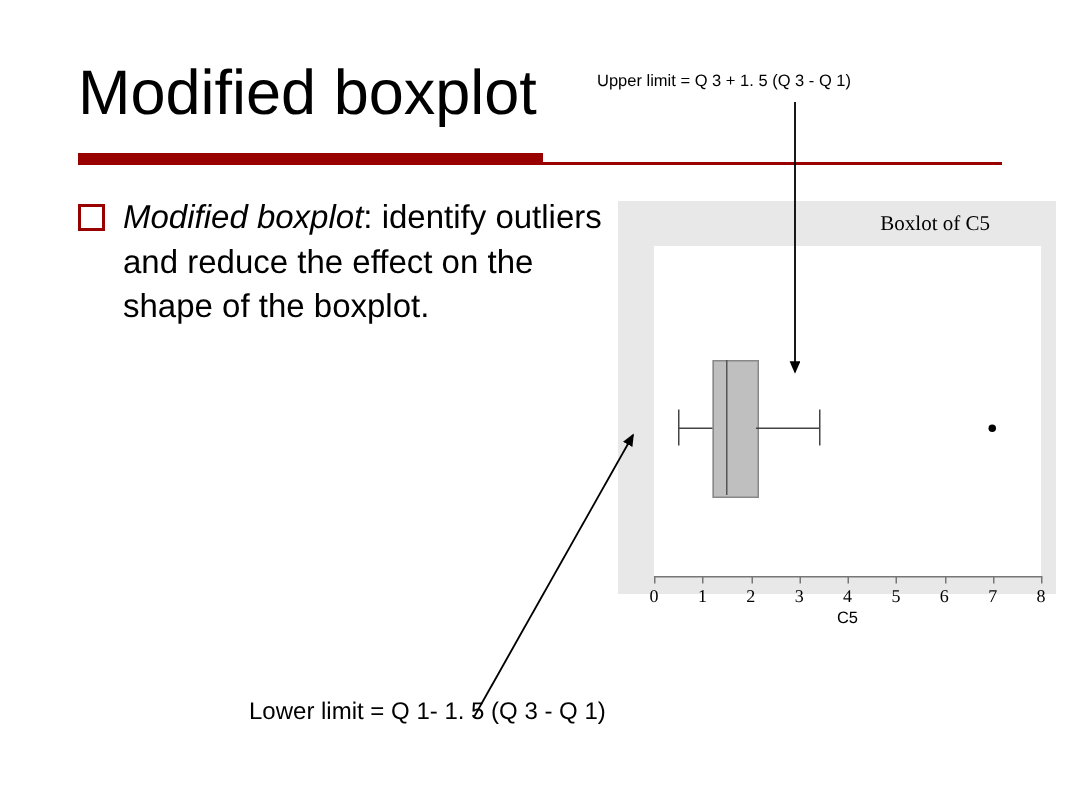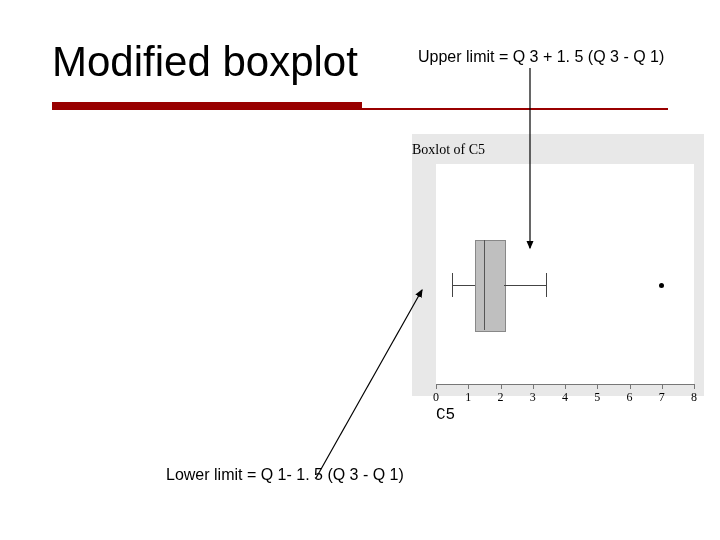--- a/index.html
+++ b/index.html
@@ -1,55 +1,59 @@
 <!DOCTYPE html>
 <html><head>
 <meta charset="utf-8">
 <style>
   html,body{margin:0;padding:0;width:720px;height:540px;background:#fff;font-family:Verdana,Geneva,sans-serif;color:#000;overflow:hidden}
   .slide{position:relative;width:720px;height:540px}
   .title{position:absolute;left:52px;top:38px;font-size:42px;font-family:Verdana,sans-serif}
-  .upper-limit{position:absolute;left:418px;top:48px;font-size:16px;font-family:Verdana,sans-serif}
+  .upper-limit{position:absolute;left:398px;top:48px;font-size:11px;font-family:Verdana,sans-serif}
   .rule{position:absolute;left:52px;top:102px;width:616px;height:0}
   .rule .thick{position:absolute;left:0;top:0;width:310px;height:6px;background:#990000}
   .rule .thin{position:absolute;left:0;top:6px;width:616px;height:2px;background:#990000}
   .bullets{position:absolute;left:52px;top:130px;width:350px}
   .bullet{position:relative;padding-left:30px;margin-bottom:4px;font-size:22px;line-height:1.35;font-family:Verdana,sans-serif}
   .bullet .box{position:absolute;left:0;top:6px;width:14px;height:14px;border:2px solid #990000;background:#fff}
   .italic{font-style:italic}
   .lower-limit{position:absolute;left:166px;top:466px;font-size:16px;font-family:Verdana,sans-serif}
   .chart{position:absolute;left:408px;top:130px;width:300px;height:300px;background:#fff}
   .chart-inner{position:absolute;left:4px;top:4px;width:292px;height:262px;background:#e8e8e8}
   .plot-area{position:absolute;left:24px;top:30px;width:258px;height:220px;background:#fff}
-  .chart-title{position:absolute;left:0;top:8px;width:248px;text-align:left;font-family:'Times New Roman',serif;font-size:14px}
+  .chart-title{position:absolute;left:0;top:8px;width:248px;text-align:right;font-family:'Times New Roman',serif;font-size:14px}
   .boxq{position:absolute;background:#bfbfbf;border:1px solid #888}
   .whisker-h{position:absolute;height:0;border-top:1px solid #444}
   .whisker-cap{position:absolute;width:0;border-left:1px solid #444;height:24px}
   .median{position:absolute;width:0;border-left:1px solid #555}
   .outlier{position:absolute;width:5px;height:5px;background:#000;border-radius:50%}
   .axis-bot{position:absolute;left:24px;top:250px;width:258px;height:0;border-top:1px solid #777}
   .tick{position:absolute;top:250px;width:0;height:5px;border-left:1px solid #777}
   .ticklab{position:absolute;top:256px;font-family:'Times New Roman',serif;font-size:12px;transform:translateX(-50%)}
-  .axlab{position:absolute;top:272px;width:258px;left:24px;text-align:left;font-family:Liberation Mono, monospace;font-size:16px}
+  .axlab{position:absolute;top:272px;width:258px;left:24px;text-align:center;font-family:Liberation Sans, sans-serif;font-size:11px}
   svg.arrows{position:absolute;left:0;top:0;width:720px;height:540px;pointer-events:none}
 </style>
 </head>
 <body>
 
 <div class="slide">
 
   <div class="title">Modified boxplot</div>
   <div class="upper-limit">Upper limit = Q 3 + 1. 5 (Q 3 - Q 1)</div>
 
   <div class="rule">
     <div class="thick"></div>
     <div class="thin"></div>
   </div>
 
   <div class="bullets">
+    <div class="bullet">
+      <span class="box"></span>
+      <span class="italic">Modified boxplot</span><span>: identify outliers and reduce the effect on the shape of the boxplot.</span>
+    </div>
   </div>
 
   <div class="lower-limit">Lower limit = Q 1- 1. 5 (Q 3 - Q 1)</div>
 
   <div class="chart">
     <div class="chart-inner">
       <div class="chart-title">Boxlot of C5</div>
       <div class="plot-area"></div>
       <div class="axis-bot"></div>
       <div id="ticks-holder">

